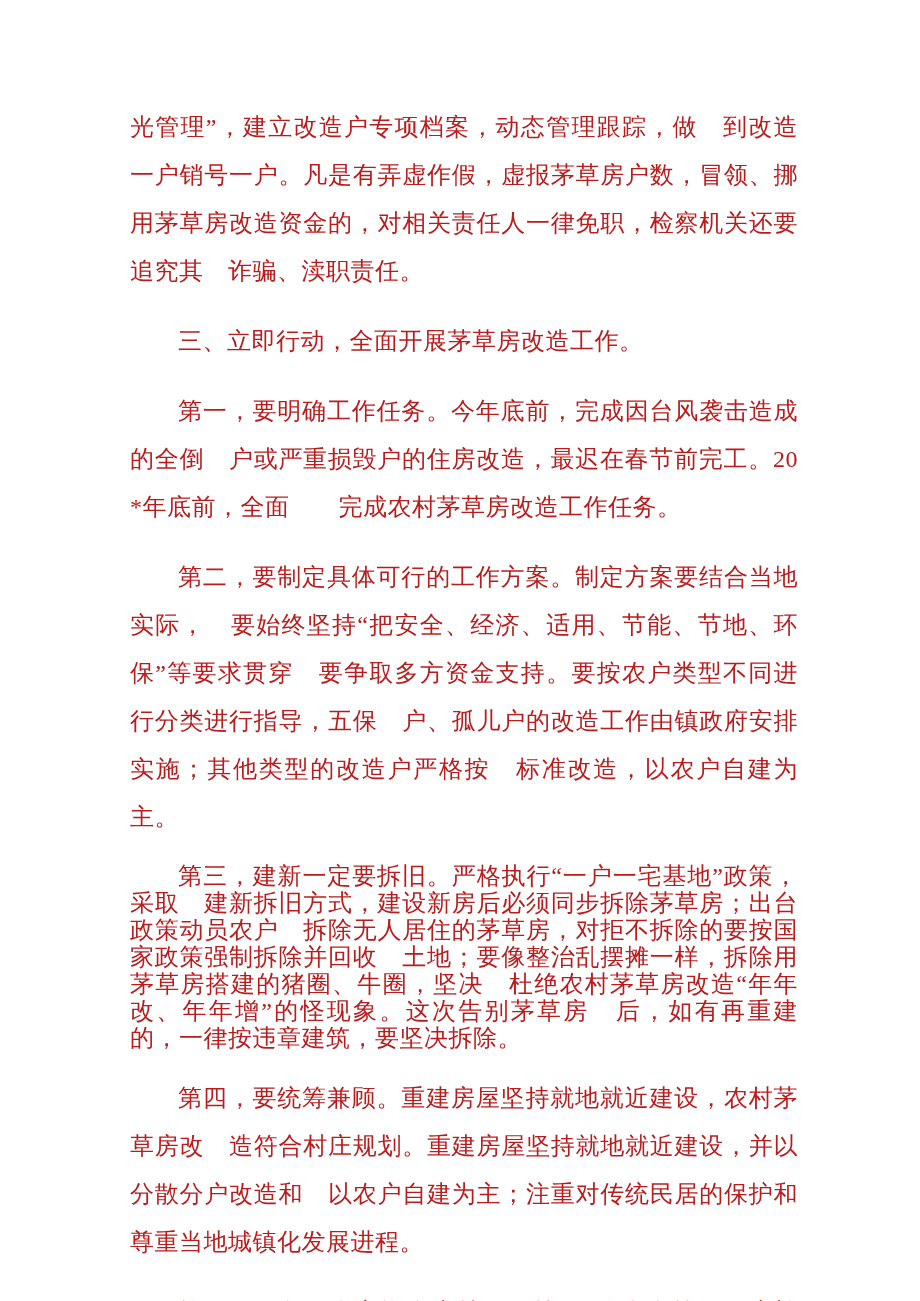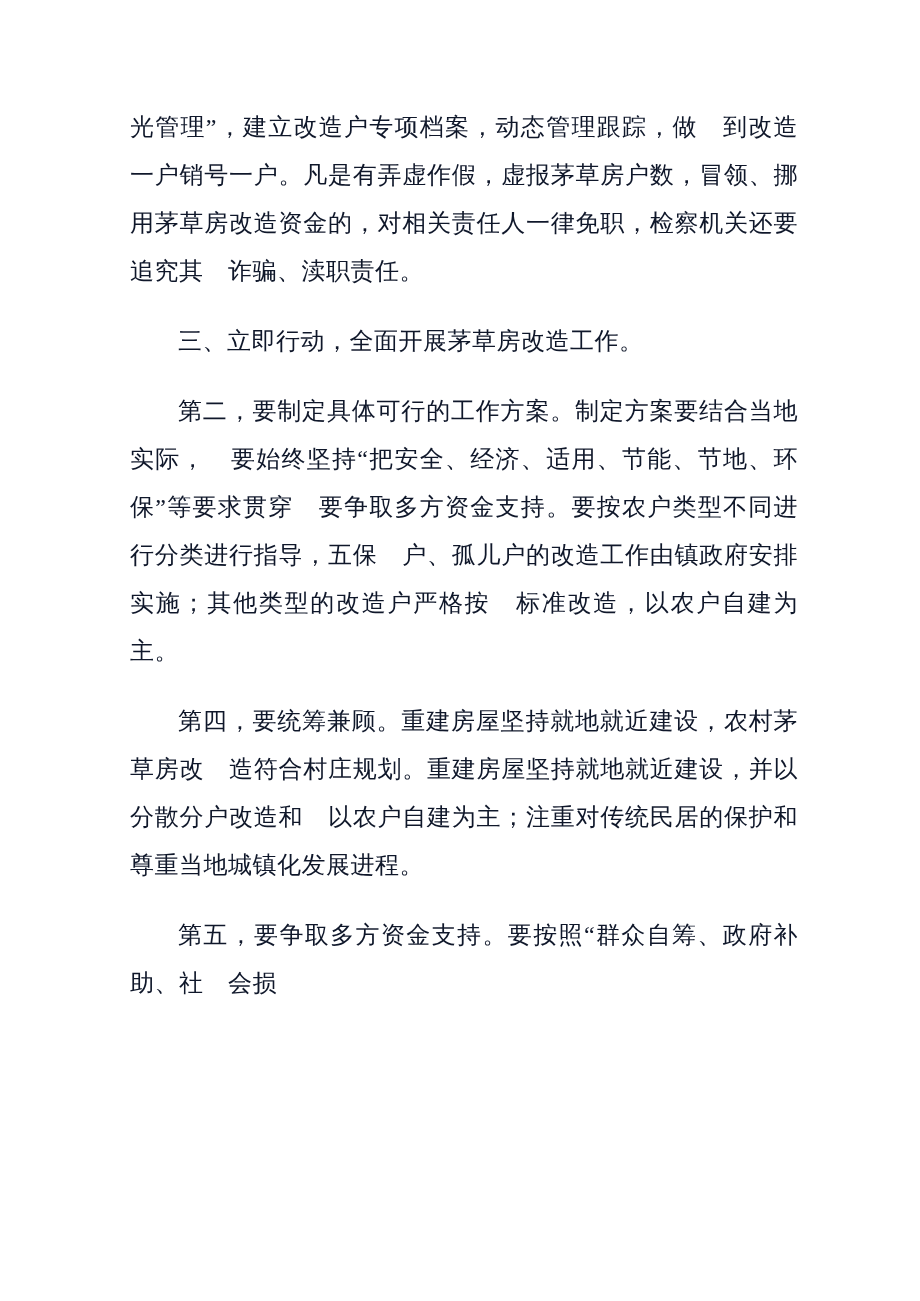--- a/index.html
+++ b/index.html
@@ -10,21 +10,21 @@
   .page {
     position: relative;
     width: 920px;
     height: 1301px;
     margin: 0 auto;
     background: #ffffff;
     overflow: hidden;
     box-sizing: border-box;
     padding: 103px 122px 0 130px;
     font-family: "Liberation Serif", "DejaVu Serif", serif;
-    color: #0f172a;
+    color: #b91c1c;
   }
   .para {
     margin: 0 0 22px 0;
     font-size: 24px;
     line-height: 48px;
     text-align: justify;
     text-justify: inter-ideograph;
     letter-spacing: 0.5px;
     word-break: break-all;
   }
@@ -37,20 +37,22 @@
   }
 </style>
 </head>
 <body>
 
 <div class="page">
   <p class="para">光管理”，建立改造户专项档案，动态管理跟踪，做　到改造一户销号一户。凡是有弄虚作假，虚报茅草房户数，冒领、挪　用茅草房改造资金的，对相关责任人一律免职，检察机关还要追究其　诈骗、渎职责任。</p>
 
   <p class="para indent">三、立即行动，全面开展茅草房改造工作。</p>
 
+  <p class="para indent">第一，要明确工作任务。今年底前，完成因台风袭击造成的全倒　户或严重损毁户的住房改造，最迟在春节前完工。20*年底前，全面　　完成农村茅草房改造工作任务。</p>
 
   <p class="para indent">第二，要制定具体可行的工作方案。制定方案要结合当地实际，　要始终坚持“把安全、经济、适用、节能、节地、环保”等要求贯穿　要争取多方资金支持。要按农户类型不同进行分类进行指导，五保　户、孤儿户的改造工作由镇政府安排实施；其他类型的改造户严格按　标准改造，以农户自建为主。</p>
 
+  <p class="para indent single">第三，建新一定要拆旧。严格执行“一户一宅基地”政策，采取　建新拆旧方式，建设新房后必须同步拆除茅草房；出台政策动员农户　拆除无人居住的茅草房，对拒不拆除的要按国家政策强制拆除并回收　土地；要像整治乱摆摊一样，拆除用茅草房搭建的猪圈、牛圈，坚决　杜绝农村茅草房改造“年年改、年年增”的怪现象。这次告别茅草房　后，如有再重建的，一律按违章建筑，要坚决拆除。</p>
 
   <p class="para indent">第四，要统筹兼顾。重建房屋坚持就地就近建设，农村茅草房改　造符合村庄规划。重建房屋坚持就地就近建设，并以分散分户改造和　以农户自建为主；注重对传统民居的保护和尊重当地城镇化发展进程。</p>
 
   <p class="para indent">第五，要争取多方资金支持。要按照“群众自筹、政府补助、社　会损</p>
 </div>
 
 </body></html>

